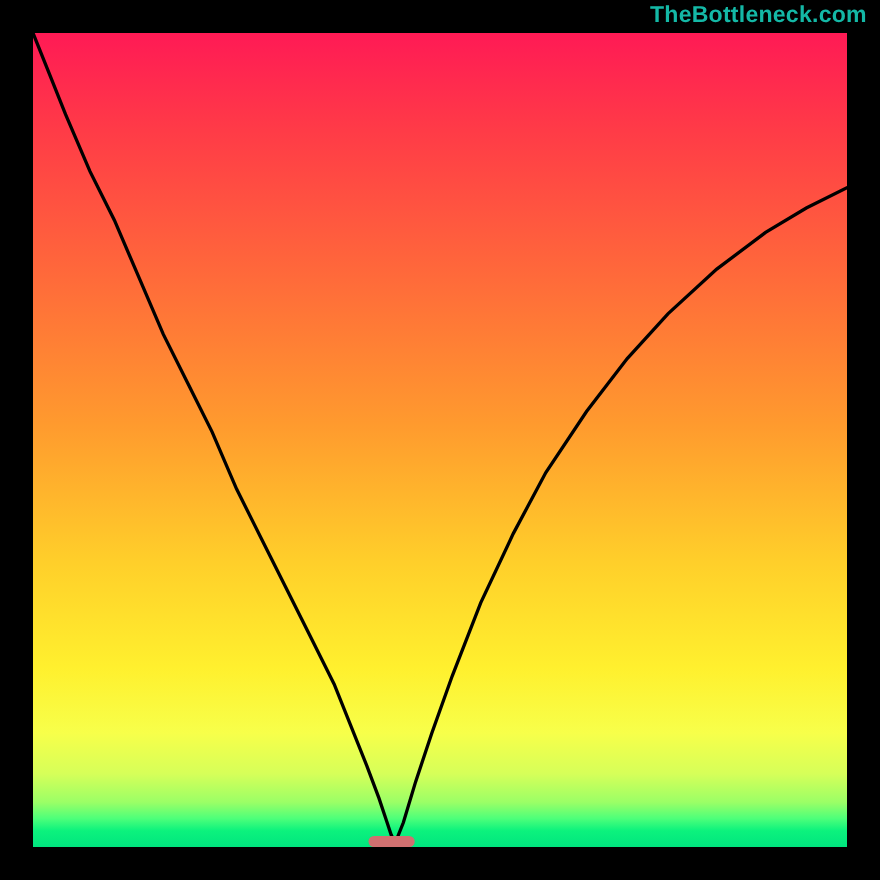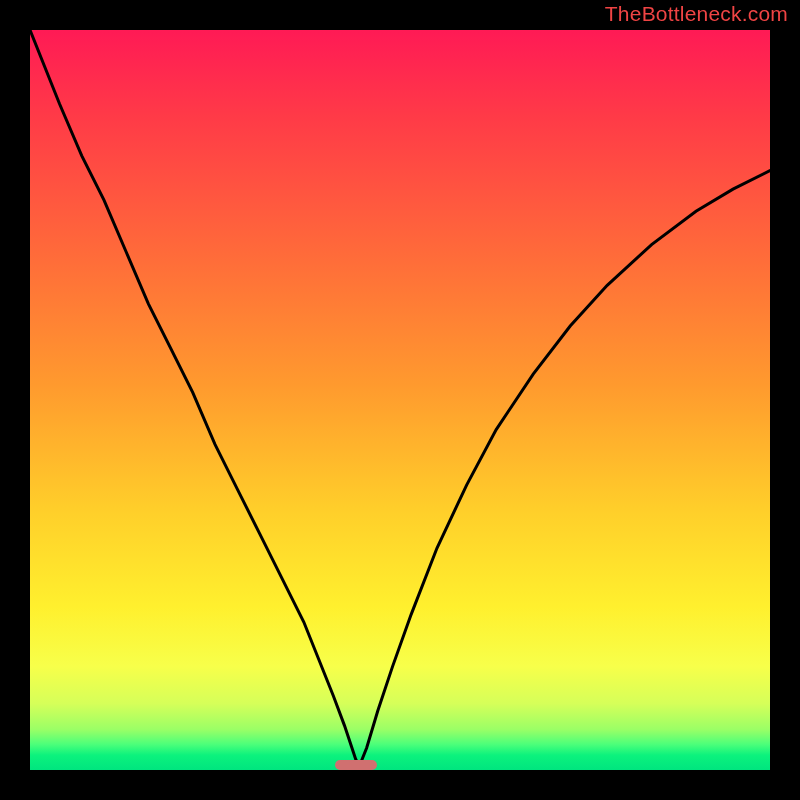--- a/index.html
+++ b/index.html
@@ -54,23 +54,23 @@
   svg.curve {
     position: absolute;
     inset: 0;
     width: 100%;
     height: 100%;
   }
   .watermark {
     position: absolute;
     top: 2px;
     right: 12px;
-    color: #ef4444;
+    color: #14b8a6;
     font-size: 21px;
-    font-weight: 400;
+    font-weight: 700;
     letter-spacing: 0.2px;
     user-select: none;
   }
 </style>
 </head>
 <body>
 
 <div class="frame">
   <div class="watermark">TheBottleneck.com</div>
 

